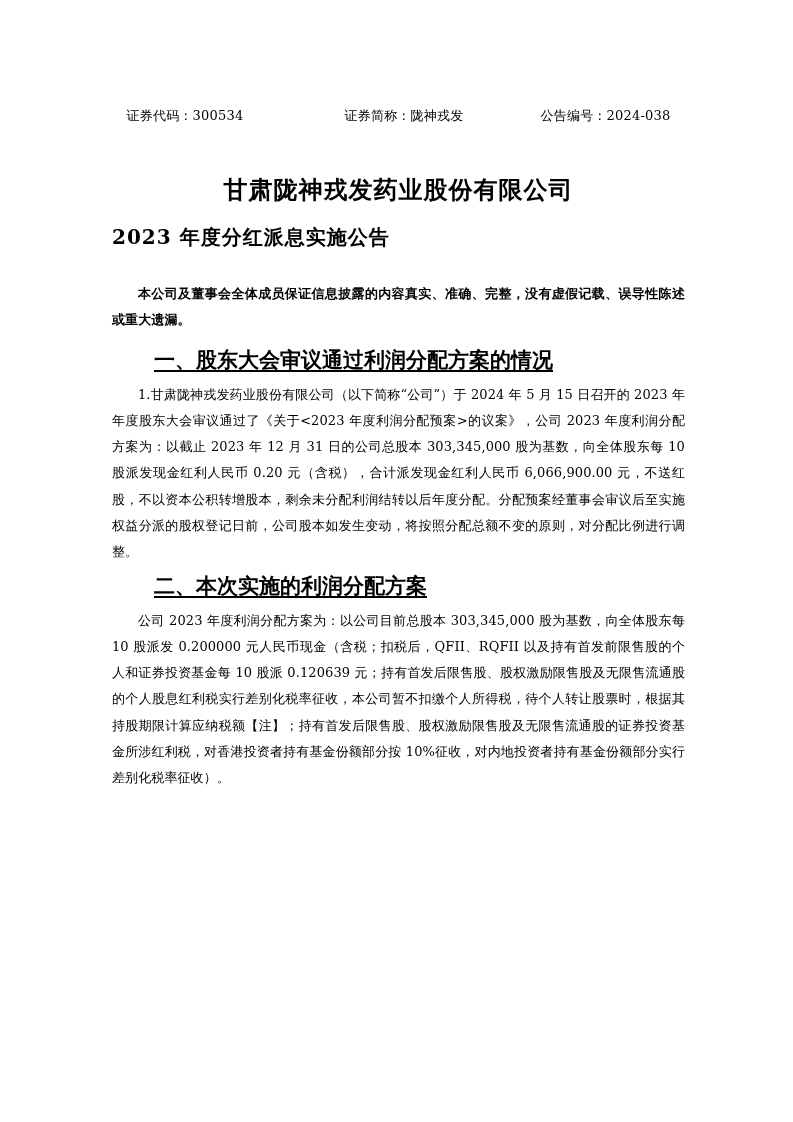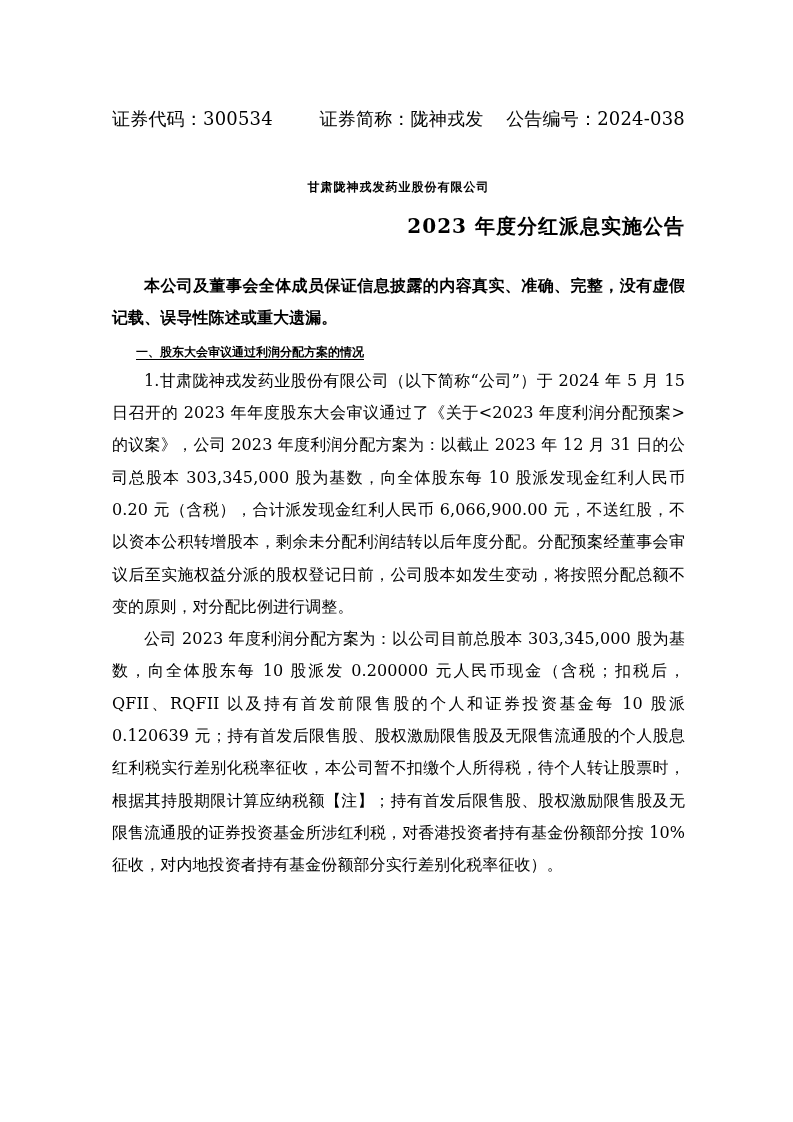--- a/index.html
+++ b/index.html
@@ -18,62 +18,62 @@
     position: relative;
     width: 793px;
     height: 1122px;
     box-sizing: border-box;
     padding: 95px 108px 60px 112px;
   }
   .header-row {
     display: flex;
     justify-content: center;
     align-items: baseline;
-    font-size: 18px;
+    font-size: 13px;
     letter-spacing: 0.2px;
     margin-bottom: 48px;
   }
   .header-row .hcell {
     white-space: nowrap;
   }
   .header-row .hcell.code { width: 218px; }
   .header-row .hcell.name { width: 196px; margin-top: 12px; }
   .header-row .hcell.notice { width: auto; }
 
   h1.title {
     text-align: center;
-    font-size: 12px;
+    font-size: 24px;
     font-weight: bold;
     margin: 0 0 16px 0;
     letter-spacing: 1px;
     line-height: 1.4;
   }
   h2.subtitle {
-    text-align: right;
+    text-align: left;
     font-size: 20px;
     font-weight: bold;
     margin: 0 0 30px 0;
     letter-spacing: 1px;
     line-height: 1.4;
   }
   p.para {
-    font-size: 16px;
+    font-size: 13px;
     line-height: 2.02;
     margin: 0;
     text-align: justify;
     text-justify: inter-ideograph;
     letter-spacing: 0.1px;
   }
   p.indent2 { text-indent: 2em; }
   p.bold { font-weight: bold; }
   p.section {
     font-weight: bold;
     text-indent: 2em;
     margin: 0;
-    font-size: 12px;
+    font-size: 21px;
     line-height: 2.02;
   }
   .underline {
     text-decoration: underline;
     text-underline-offset: 3px;
   }
   .spacer-sm { height: 6px; }
 </style>
 </head>
 <body>
@@ -89,15 +89,16 @@
   <h1 class="title">甘肃陇神戎发药业股份有限公司</h1>
   <h2 class="subtitle">2023 年度分红派息实施公告</h2>
 
   <p class="para indent2 bold">本公司及董事会全体成员保证信息披露的内容真实、准确、完整，没有虚假记载、误导性陈述或重大遗漏。</p>
 
   <div class="spacer-sm"></div>
 
   <p class="section underline">一、股东大会审议通过利润分配方案的情况</p>
   <p class="para indent2">1.甘肃陇神戎发药业股份有限公司（以下简称“公司”）于 2024 年 5 月 15 日召开的 2023 年年度股东大会审议通过了《关于&lt;2023 年度利润分配预案&gt;的议案》，公司 2023 年度利润分配方案为：以截止 2023 年 12 月 31 日的公司总股本 303,345,000 股为基数，向全体股东每 10 股派发现金红利人民币 0.20 元（含税），合计派发现金红利人民币 6,066,900.00 元，不送红股，不以资本公积转增股本，剩余未分配利润结转以后年度分配。分配预案经董事会审议后至实施权益分派的股权登记日前，公司股本如发生变动，将按照分配总额不变的原则，对分配比例进行调整。</p>
 
+  <p class="section underline">二、本次实施的利润分配方案</p>
   <p class="para indent2">公司 2023 年度利润分配方案为：以公司目前总股本 303,345,000 股为基数，向全体股东每 10 股派发 0.200000 元人民币现金（含税；扣税后，QFII、RQFII 以及持有首发前限售股的个人和证券投资基金每 10 股派 0.120639 元；持有首发后限售股、股权激励限售股及无限售流通股的个人股息红利税实行差别化税率征收，本公司暂不扣缴个人所得税，待个人转让股票时，根据其持股期限计算应纳税额【注】；持有首发后限售股、股权激励限售股及无限售流通股的证券投资基金所涉红利税，对香港投资者持有基金份额部分按 10%征收，对内地投资者持有基金份额部分实行差别化税率征收）。</p>
 
 </div>
 
 </body></html>

